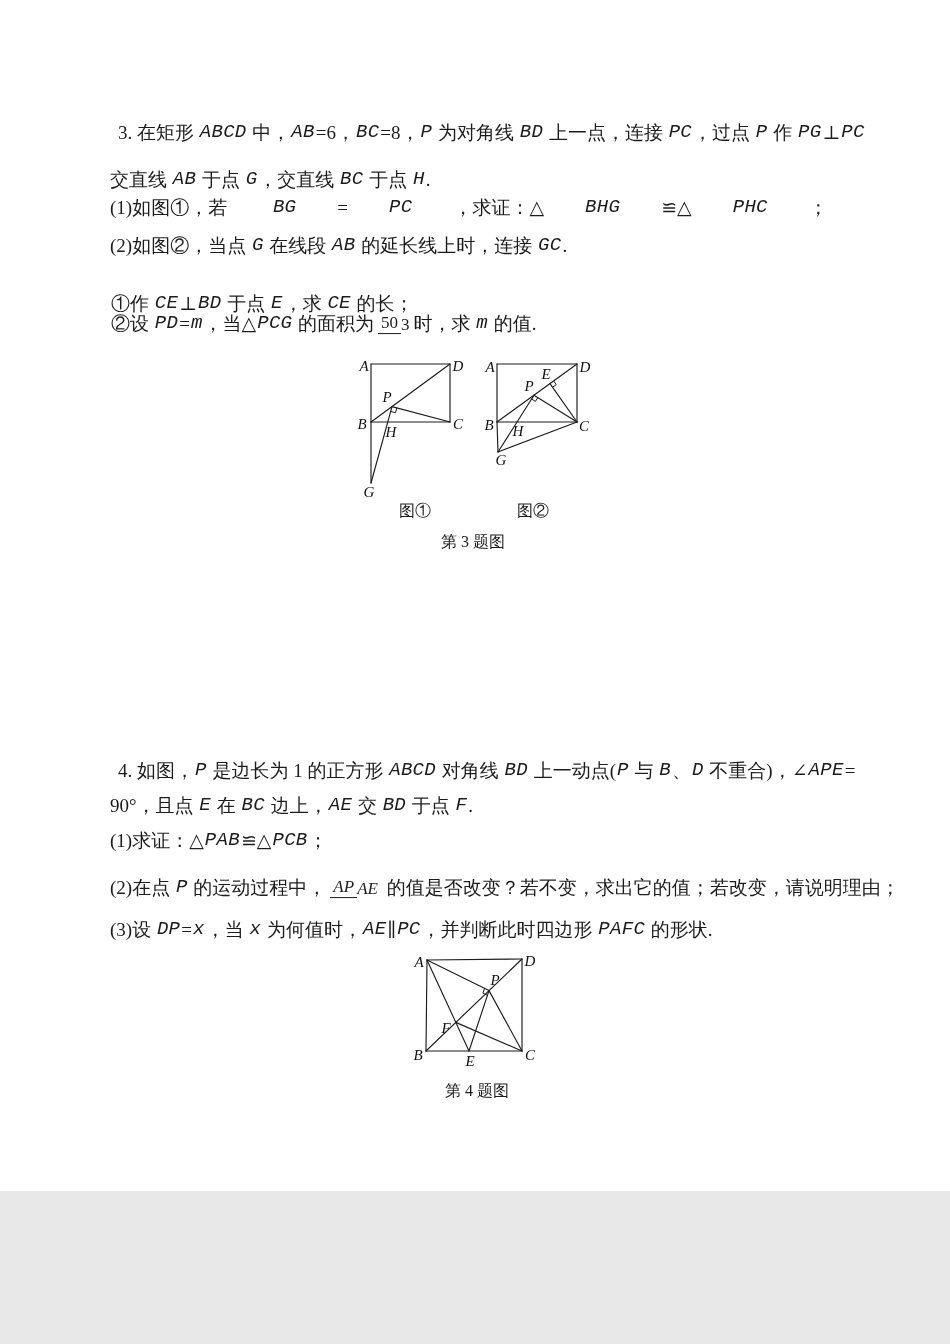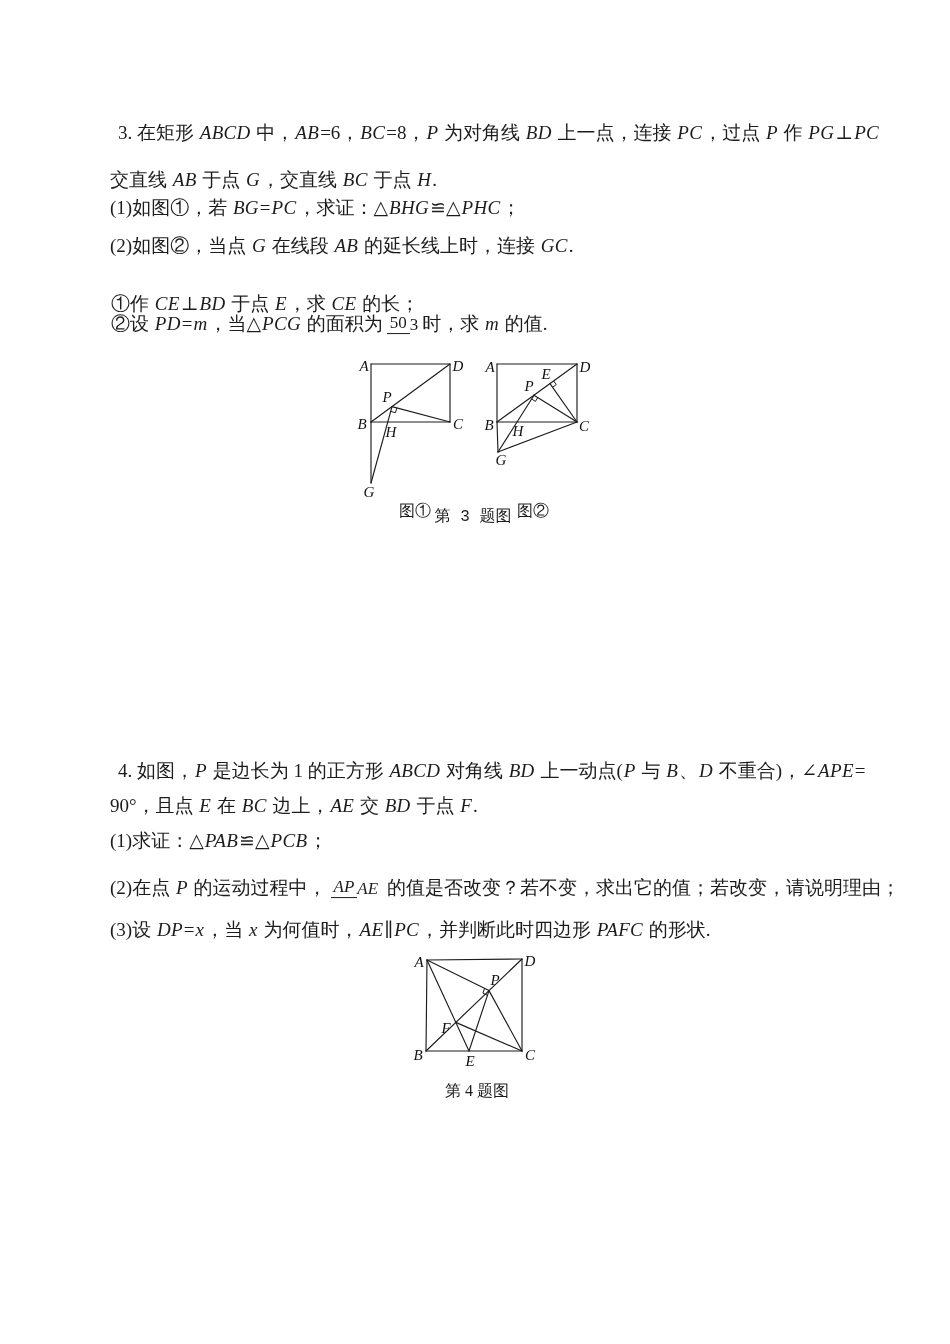--- a/index.html
+++ b/index.html
@@ -1,28 +1,28 @@
 <!DOCTYPE html>
 <html><head>
 <meta charset="utf-8">
 <style>
   html,body { margin:0; padding:0; background:#e8e8e8; }
   .page {
-    position:relative; width:950px; height:1344px; margin:0 auto;
+    position:relative; width:950px; height:1191px; margin:0 auto;
     background:#ffffff; overflow:hidden;
     font-family:"Liberation Serif","DejaVu Serif",serif;
     color:#1c1c1c;
   }
   .tline {
     position:absolute; display:flex; align-items:center;
     white-space:pre; transform:translateY(-50%);
     font-size:19px; line-height:1.15;
   }
   .seg { font-style:normal; }
-  .seg-var { font-style:italic; padding:0 1px; letter-spacing:0.3px; }
+  .seg-var { font-style:italic; padding:0 1px; letter-spacing:0.3px;font-family:Liberation Mono, monospace; }
   .frac {
     display:inline-flex; flex-direction:row; align-items:center;
     vertical-align:middle; line-height:1.05; margin:0 4px;
   }
   .frac .fnum { font-size:17px; padding:0 3px 2px 3px; border-bottom:1.3px solid #1c1c1c; }
   .frac .fden { font-size:17px; padding-top:2px; }
   .frac .fi { font-style:italic; }
   .caption {
     position:absolute; transform:translate(-50%,-50%);
     font-size:16px; white-space:pre;
@@ -36,21 +36,21 @@
   }
 </style>
 </head>
 <body>
 
 <div class="page">
   <div id="text-layer">
       <div>
         <div class="tline" style="left: 118px; top: 133px;"><span class="seg">3. 在矩形 </span><span class="seg seg-var">ABCD</span><span class="seg"> 中，</span><span class="seg seg-var">AB</span><span class="seg">=6，</span><span class="seg seg-var">BC</span><span class="seg">=8，</span><span class="seg seg-var">P</span><span class="seg"> 为对角线 </span><span class="seg seg-var">BD</span><span class="seg"> 上一点，连接 </span><span class="seg seg-var">PC</span><span class="seg">，过点 </span><span class="seg seg-var">P</span><span class="seg"> 作 </span><span class="seg seg-var">PG</span><span class="seg">⊥</span><span class="seg seg-var">PC</span></div>
         <div class="tline" style="left: 110px; top: 180px;"><span class="seg">交直线 </span><span class="seg seg-var">AB</span><span class="seg"> 于点 </span><span class="seg seg-var">G</span><span class="seg">，交直线 </span><span class="seg seg-var">BC</span><span class="seg"> 于点 </span><span class="seg seg-var">H</span><span class="seg">.</span></div>
-        <div class="tline" style="left: 110px; top: 208px;"><span class="seg">(1)如图①，若 </span><span class="seg seg-var">BG</span><span class="seg">=</span><span class="seg seg-var">PC</span><span class="seg">，求证：△</span><span class="seg seg-var">BHG</span><span class="seg">≌△</span><span class="seg seg-var">PHC</span><span class="seg">；</span></div>
+        <div class="tline" style="left: 110px; top: 208px; gap: 40px;"><span class="seg">(1)如图①，若 </span><span class="seg seg-var">BG</span><span class="seg">=</span><span class="seg seg-var">PC</span><span class="seg">，求证：△</span><span class="seg seg-var">BHG</span><span class="seg">≌△</span><span class="seg seg-var">PHC</span><span class="seg">；</span></div>
         <div class="tline" style="left: 110px; top: 246px;"><span class="seg">(2)如图②，当点 </span><span class="seg seg-var">G</span><span class="seg"> 在线段 </span><span class="seg seg-var">AB</span><span class="seg"> 的延长线上时，连接 </span><span class="seg seg-var">GC</span><span class="seg">.</span></div>
         <div class="tline" style="left: 111px; top: 284px; margin-top: 20px;"><span class="seg">①作 </span><span class="seg seg-var">CE</span><span class="seg">⊥</span><span class="seg seg-var">BD</span><span class="seg"> 于点 </span><span class="seg seg-var">E</span><span class="seg">，求 </span><span class="seg seg-var">CE</span><span class="seg"> 的长；</span></div>
         <div class="tline" style="left: 111px; top: 324px;"><span class="seg">②设 </span><span class="seg seg-var">PD</span><span class="seg">=</span><span class="seg seg-var">m</span><span class="seg">，当△</span><span class="seg seg-var">PCG</span><span class="seg"> 的面积为</span><span class="frac"><span class="fnum">50</span><span class="fden">3</span></span><span class="seg">时，求 </span><span class="seg seg-var">m</span><span class="seg"> 的值.</span></div>
       </div>
       <div>
         <div class="tline" style="left: 118px; top: 771px;"><span class="seg">4. 如图，</span><span class="seg seg-var">P</span><span class="seg"> 是边长为 1 的正方形 </span><span class="seg seg-var">ABCD</span><span class="seg"> 对角线 </span><span class="seg seg-var">BD</span><span class="seg"> 上一动点(</span><span class="seg seg-var">P</span><span class="seg"> 与 </span><span class="seg seg-var">B</span><span class="seg">、</span><span class="seg seg-var">D</span><span class="seg"> 不重合)，∠</span><span class="seg seg-var">APE</span><span class="seg">=</span></div>
         <div class="tline" style="left: 110px; top: 806px;"><span class="seg">90°，且点 </span><span class="seg seg-var">E</span><span class="seg"> 在 </span><span class="seg seg-var">BC</span><span class="seg"> 边上，</span><span class="seg seg-var">AE</span><span class="seg"> 交 </span><span class="seg seg-var">BD</span><span class="seg"> 于点 </span><span class="seg seg-var">F</span><span class="seg">.</span></div>
         <div class="tline" style="left: 110px; top: 841px; justify-content: space-between;"><span class="seg">(1)求证：△</span><span class="seg seg-var">PAB</span><span class="seg">≌△</span><span class="seg seg-var">PCB</span><span class="seg">；</span></div>
         <div class="tline" style="left: 110px; top: 888px;"><span class="seg">(2)在点 </span><span class="seg seg-var">P</span><span class="seg"> 的运动过程中，</span><span class="frac"><span class="fnum fi">AP</span><span class="fden fi">AE</span></span><span class="seg"> 的值是否改变？若不变，求出它的值；若改变，请说明理由；</span></div>
         <div class="tline" style="left: 110px; top: 930px;"><span class="seg">(3)设 </span><span class="seg seg-var">DP</span><span class="seg">=</span><span class="seg seg-var">x</span><span class="seg">，当 </span><span class="seg seg-var">x</span><span class="seg"> 为何值时，</span><span class="seg seg-var">AE</span><span class="seg">∥</span><span class="seg seg-var">PC</span><span class="seg">，并判断此时四边形 </span><span class="seg seg-var">PAFC</span><span class="seg"> 的形状.</span></div>
@@ -114,16 +114,16 @@
         <text x="418" y="1060">B</text>
         <text x="530" y="1060">C</text>
         <text x="495" y="985">P</text>
         <text x="446" y="1033">F</text>
         <text x="470" y="1066">E</text>
       </svg>
     </div>
   <div id="captions-layer">
       <div class="caption" style="left: 415px; top: 511px;">图①</div>
       <div class="caption" style="left: 533px; top: 511px;">图②</div>
-      <div class="caption" style="left: 473px; top: 516px; font-family: Liberation Mono, monospace;">第 3 题图</div>
+      <div class="caption" style="left: 473px; top: 542px;">第 3 题图</div>
       <div class="caption" style="left: 477px; top: 1091px;">第 4 题图</div>
     </div>
 </div>
 
 </body></html>

